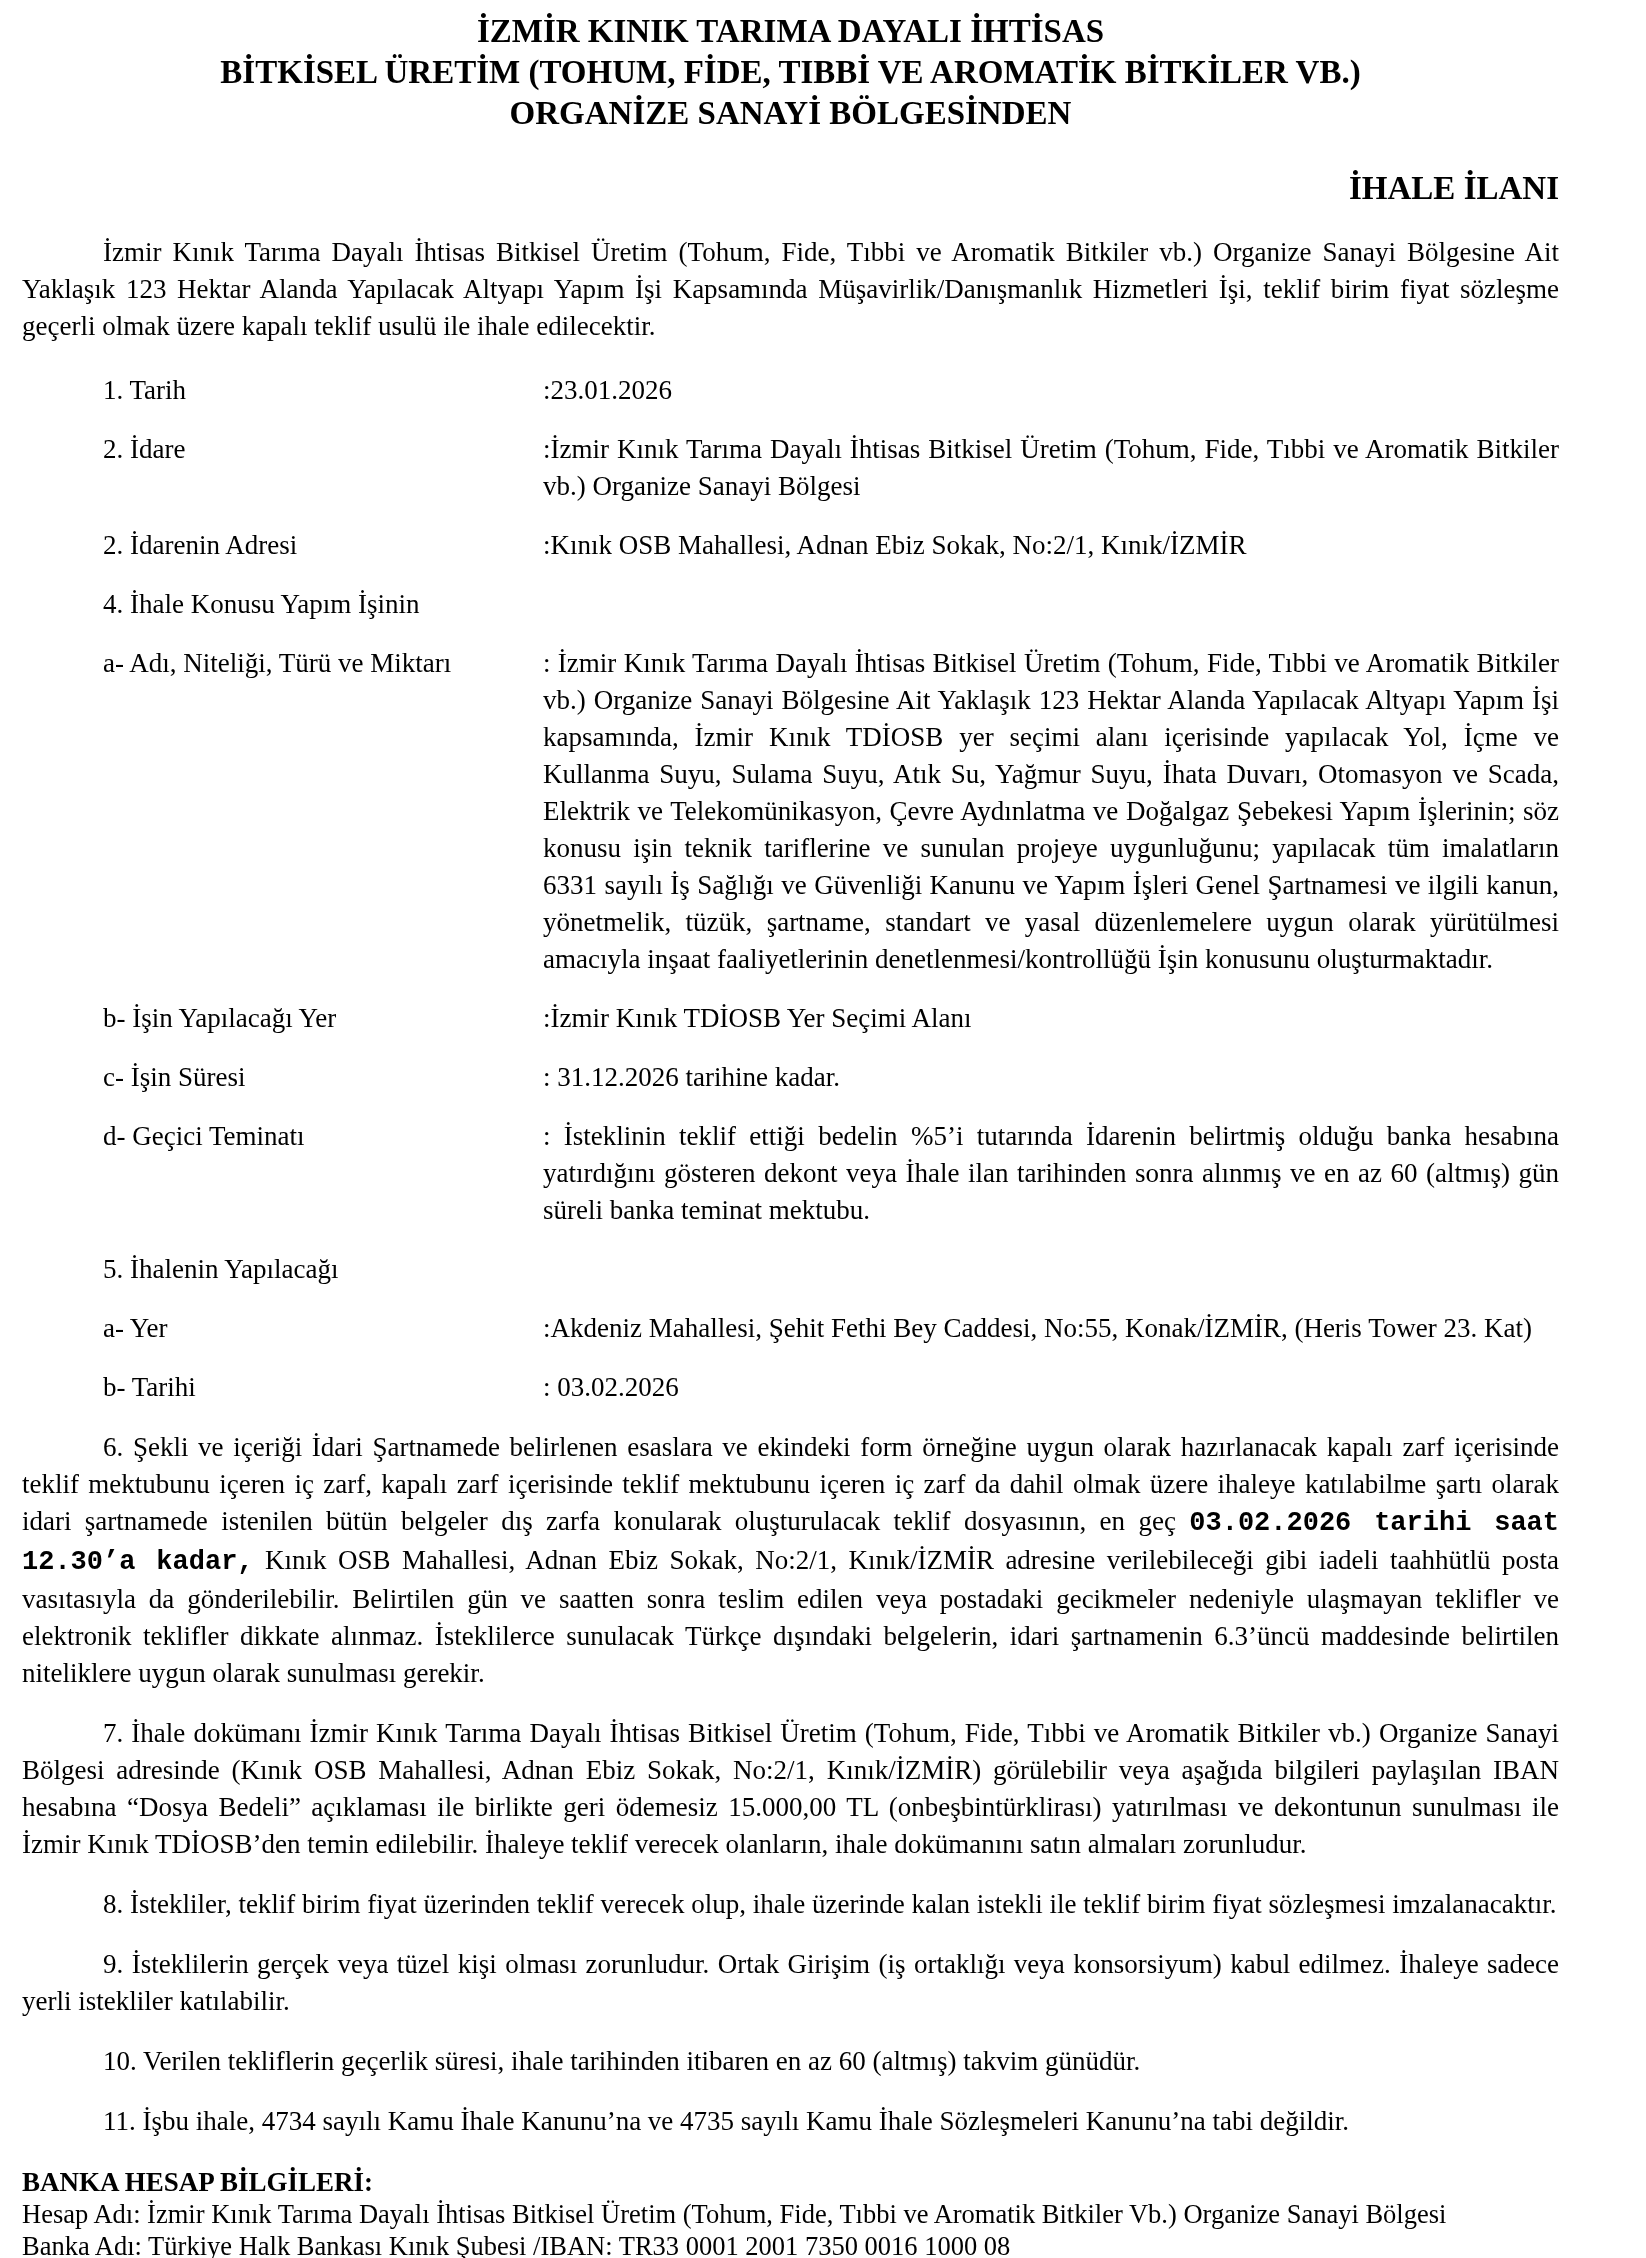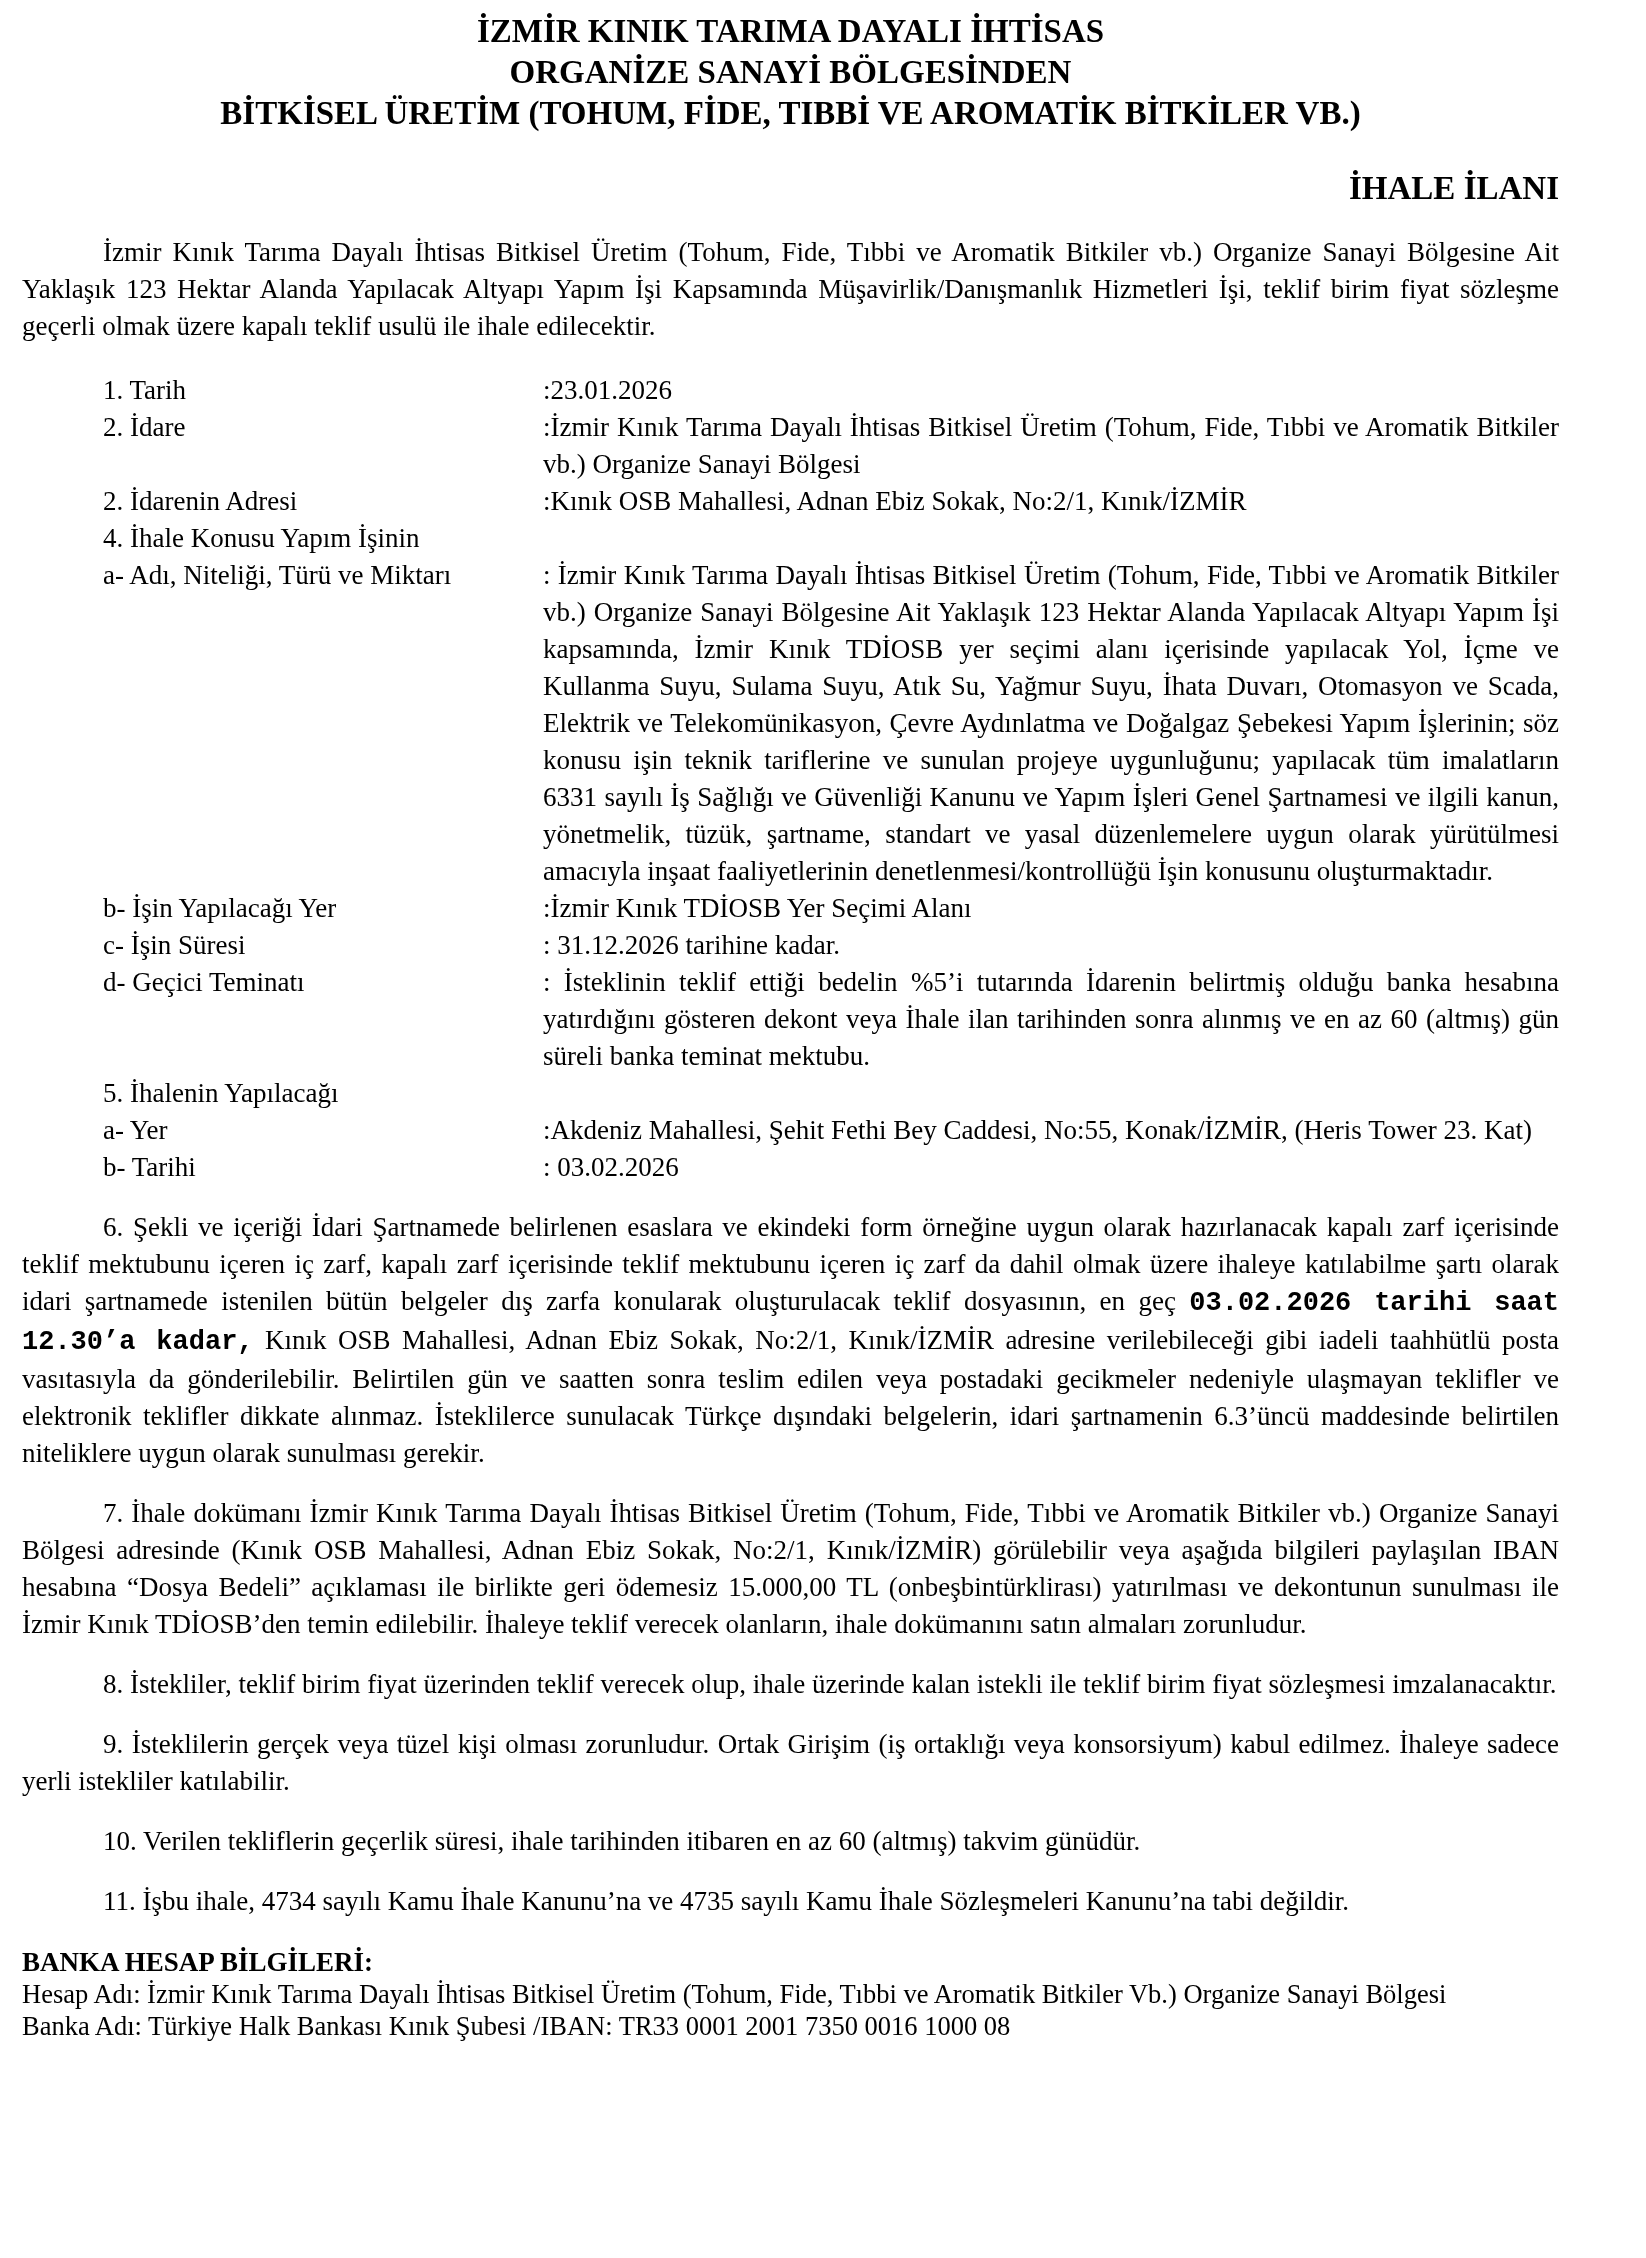--- a/index.html
+++ b/index.html
@@ -36,20 +36,21 @@
     margin-top: 34px;
   }
   .intro {
     margin-top: 25px;
     line-height: 37px;
     text-align: justify;
     text-indent: 81px;
   }
   .item {
     display: flex;
+    margin-top: 22px;
   }
   .item-label {
     flex: 0 0 521px;
     box-sizing: border-box;
     padding-left: 81px;
     line-height: 37px;
     white-space: nowrap;
   }
   .item-value {
     flex: 1 1 auto;
@@ -73,22 +74,22 @@
   }
   .bold { font-weight: bold; font-family: Liberation Mono, monospace; }
 </style>
 </head>
 <body>
 
 <div class="page">
 
   <div class="title-block">
     <div>İZMİR KINIK TARIMA DAYALI İHTİSAS</div>
+    <div>BİTKİSEL ÜRETİM (TOHUM, FİDE, TIBBİ VE AROMATİK BİTKİLER VB.)</div>
     <div>ORGANİZE SANAYİ BÖLGESİNDEN</div>
-    <div>BİTKİSEL ÜRETİM (TOHUM, FİDE, TIBBİ VE AROMATİK BİTKİLER VB.)</div>
   </div>
 
   <div class="subtitle">İHALE İLANI</div>
 
   <p class="intro">İzmir Kınık Tarıma Dayalı İhtisas Bitkisel Üretim (Tohum, Fide, Tıbbi ve Aromatik Bitkiler vb.) Organize Sanayi Bölgesine Ait Yaklaşık 123 Hektar Alanda Yapılacak Altyapı Yapım İşi Kapsamında Müşavirlik/Danışmanlık Hizmetleri İşi, teklif birim fiyat sözleşme geçerli olmak üzere kapalı teklif usulü ile ihale edilecektir.</p>
 
   <div>
     <div class="item">
       <div class="item-label">1. Tarih</div>
       <div class="item-value">:23.01.2026</div>

